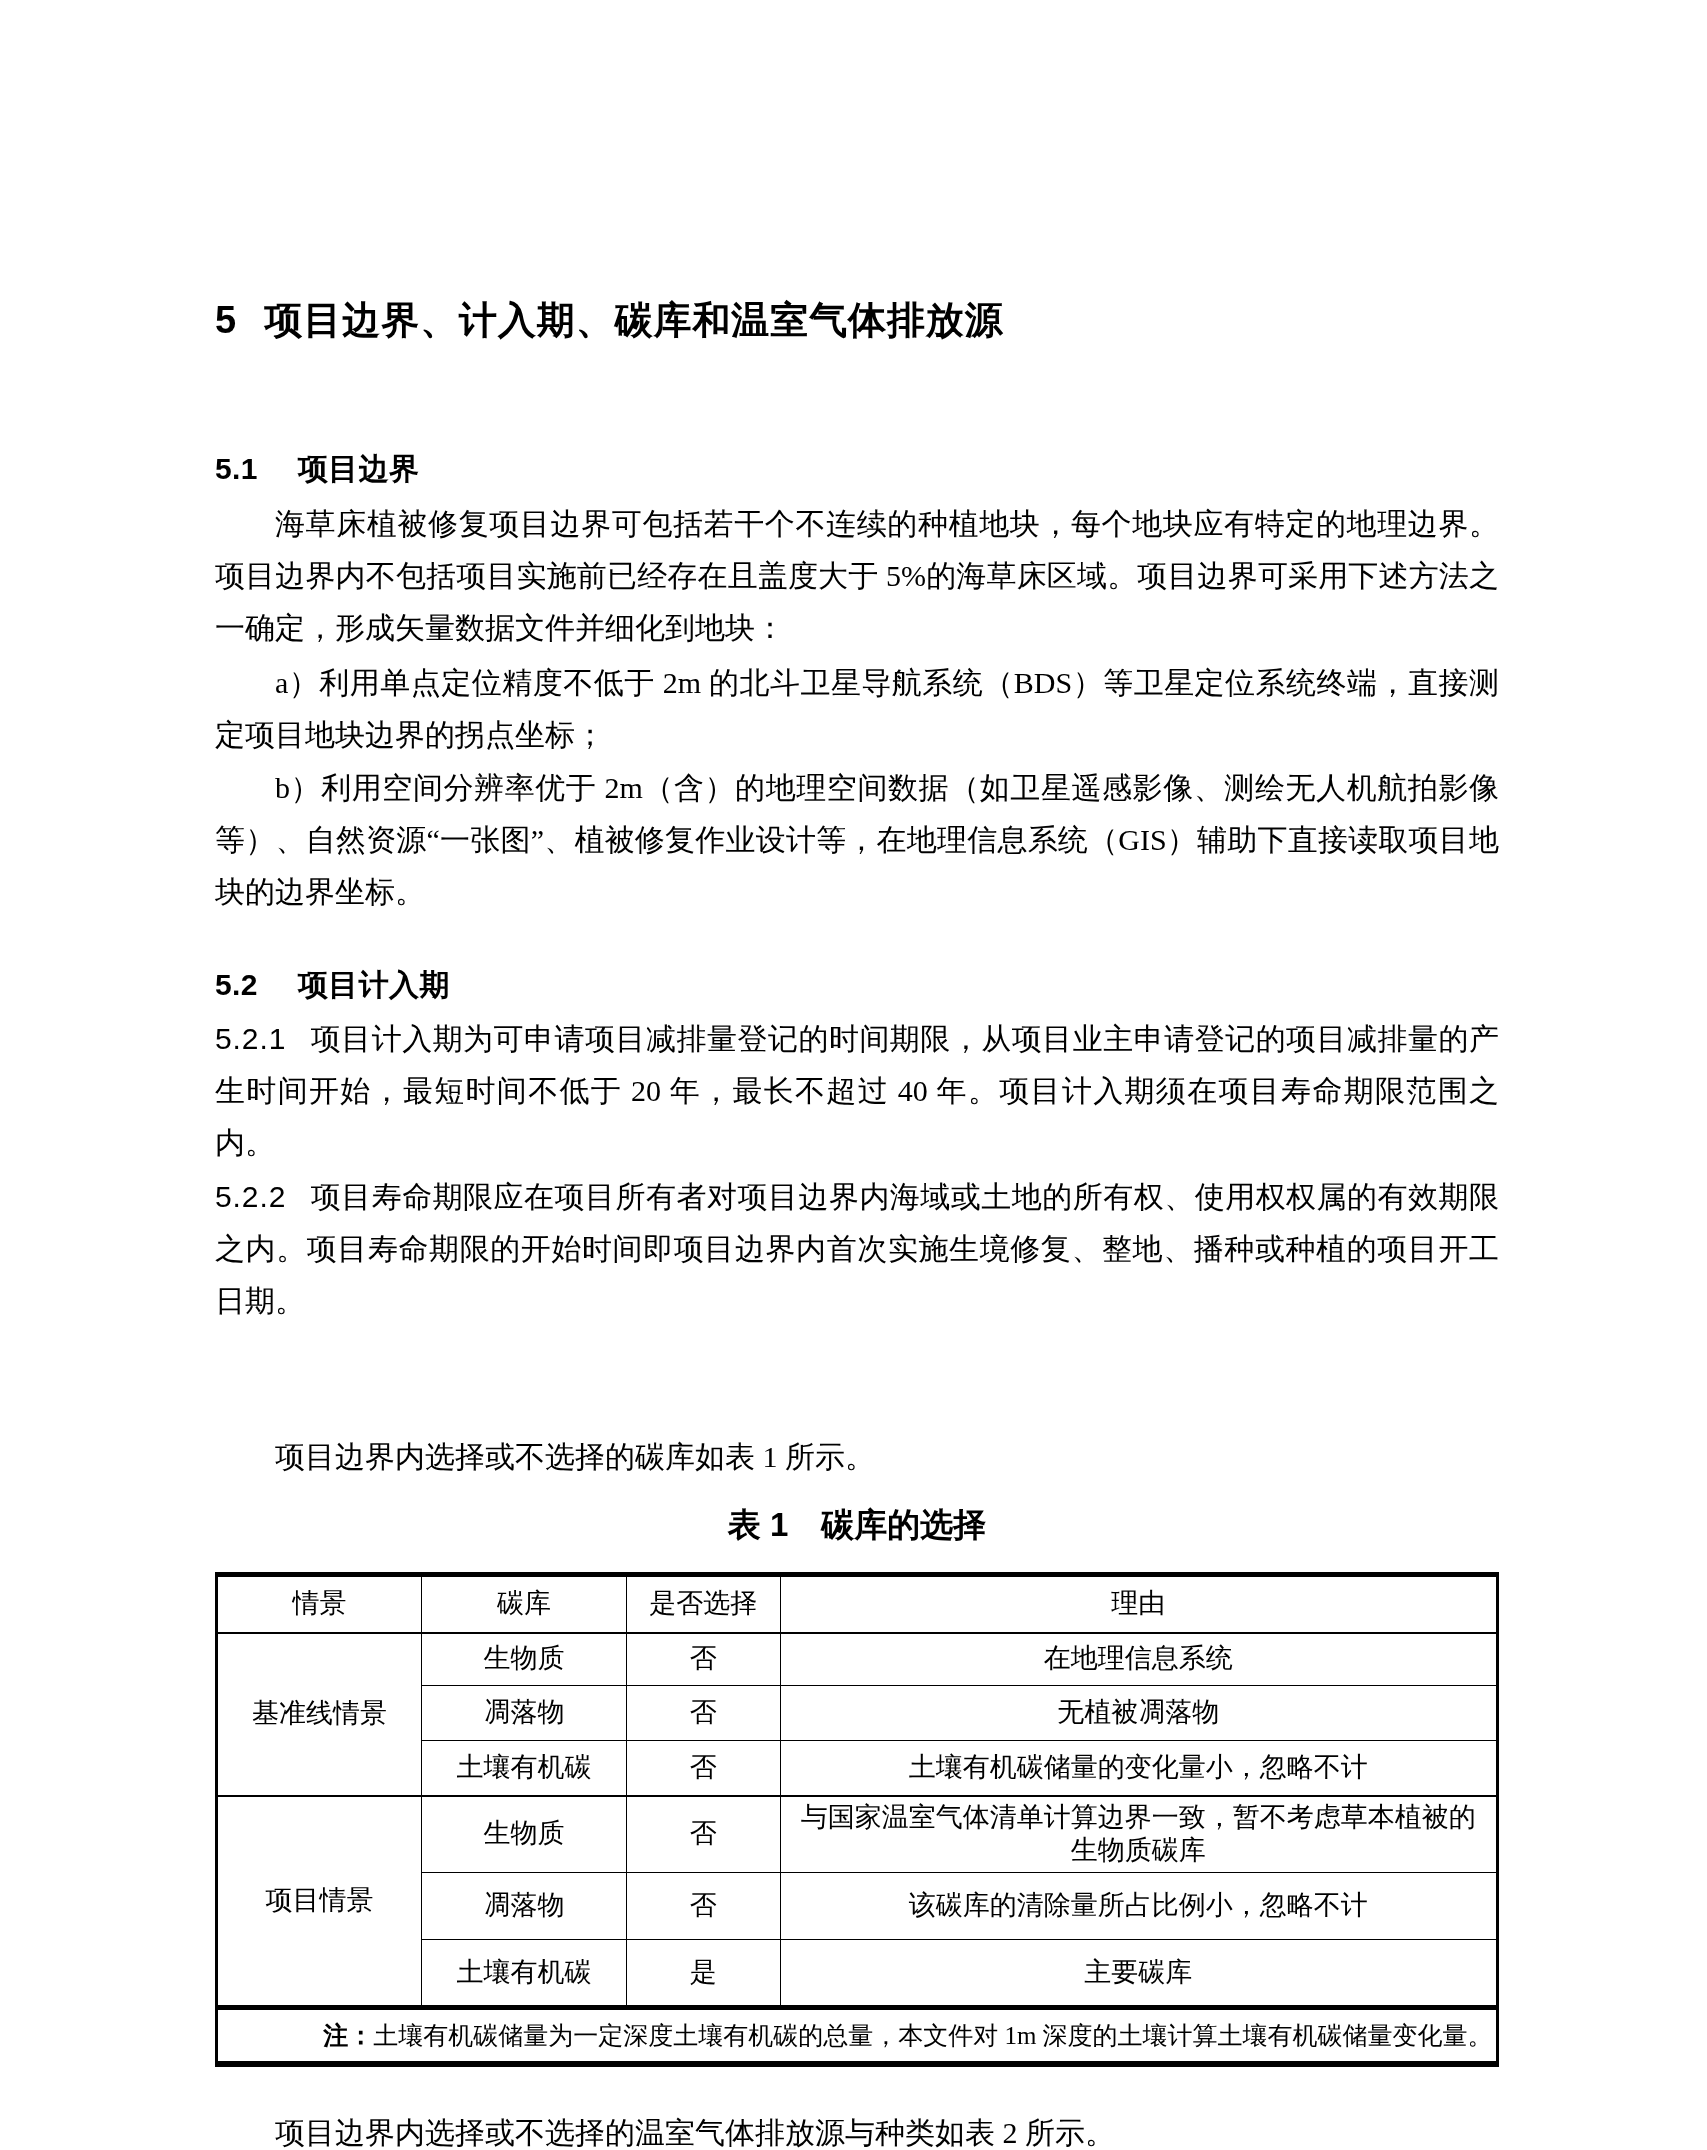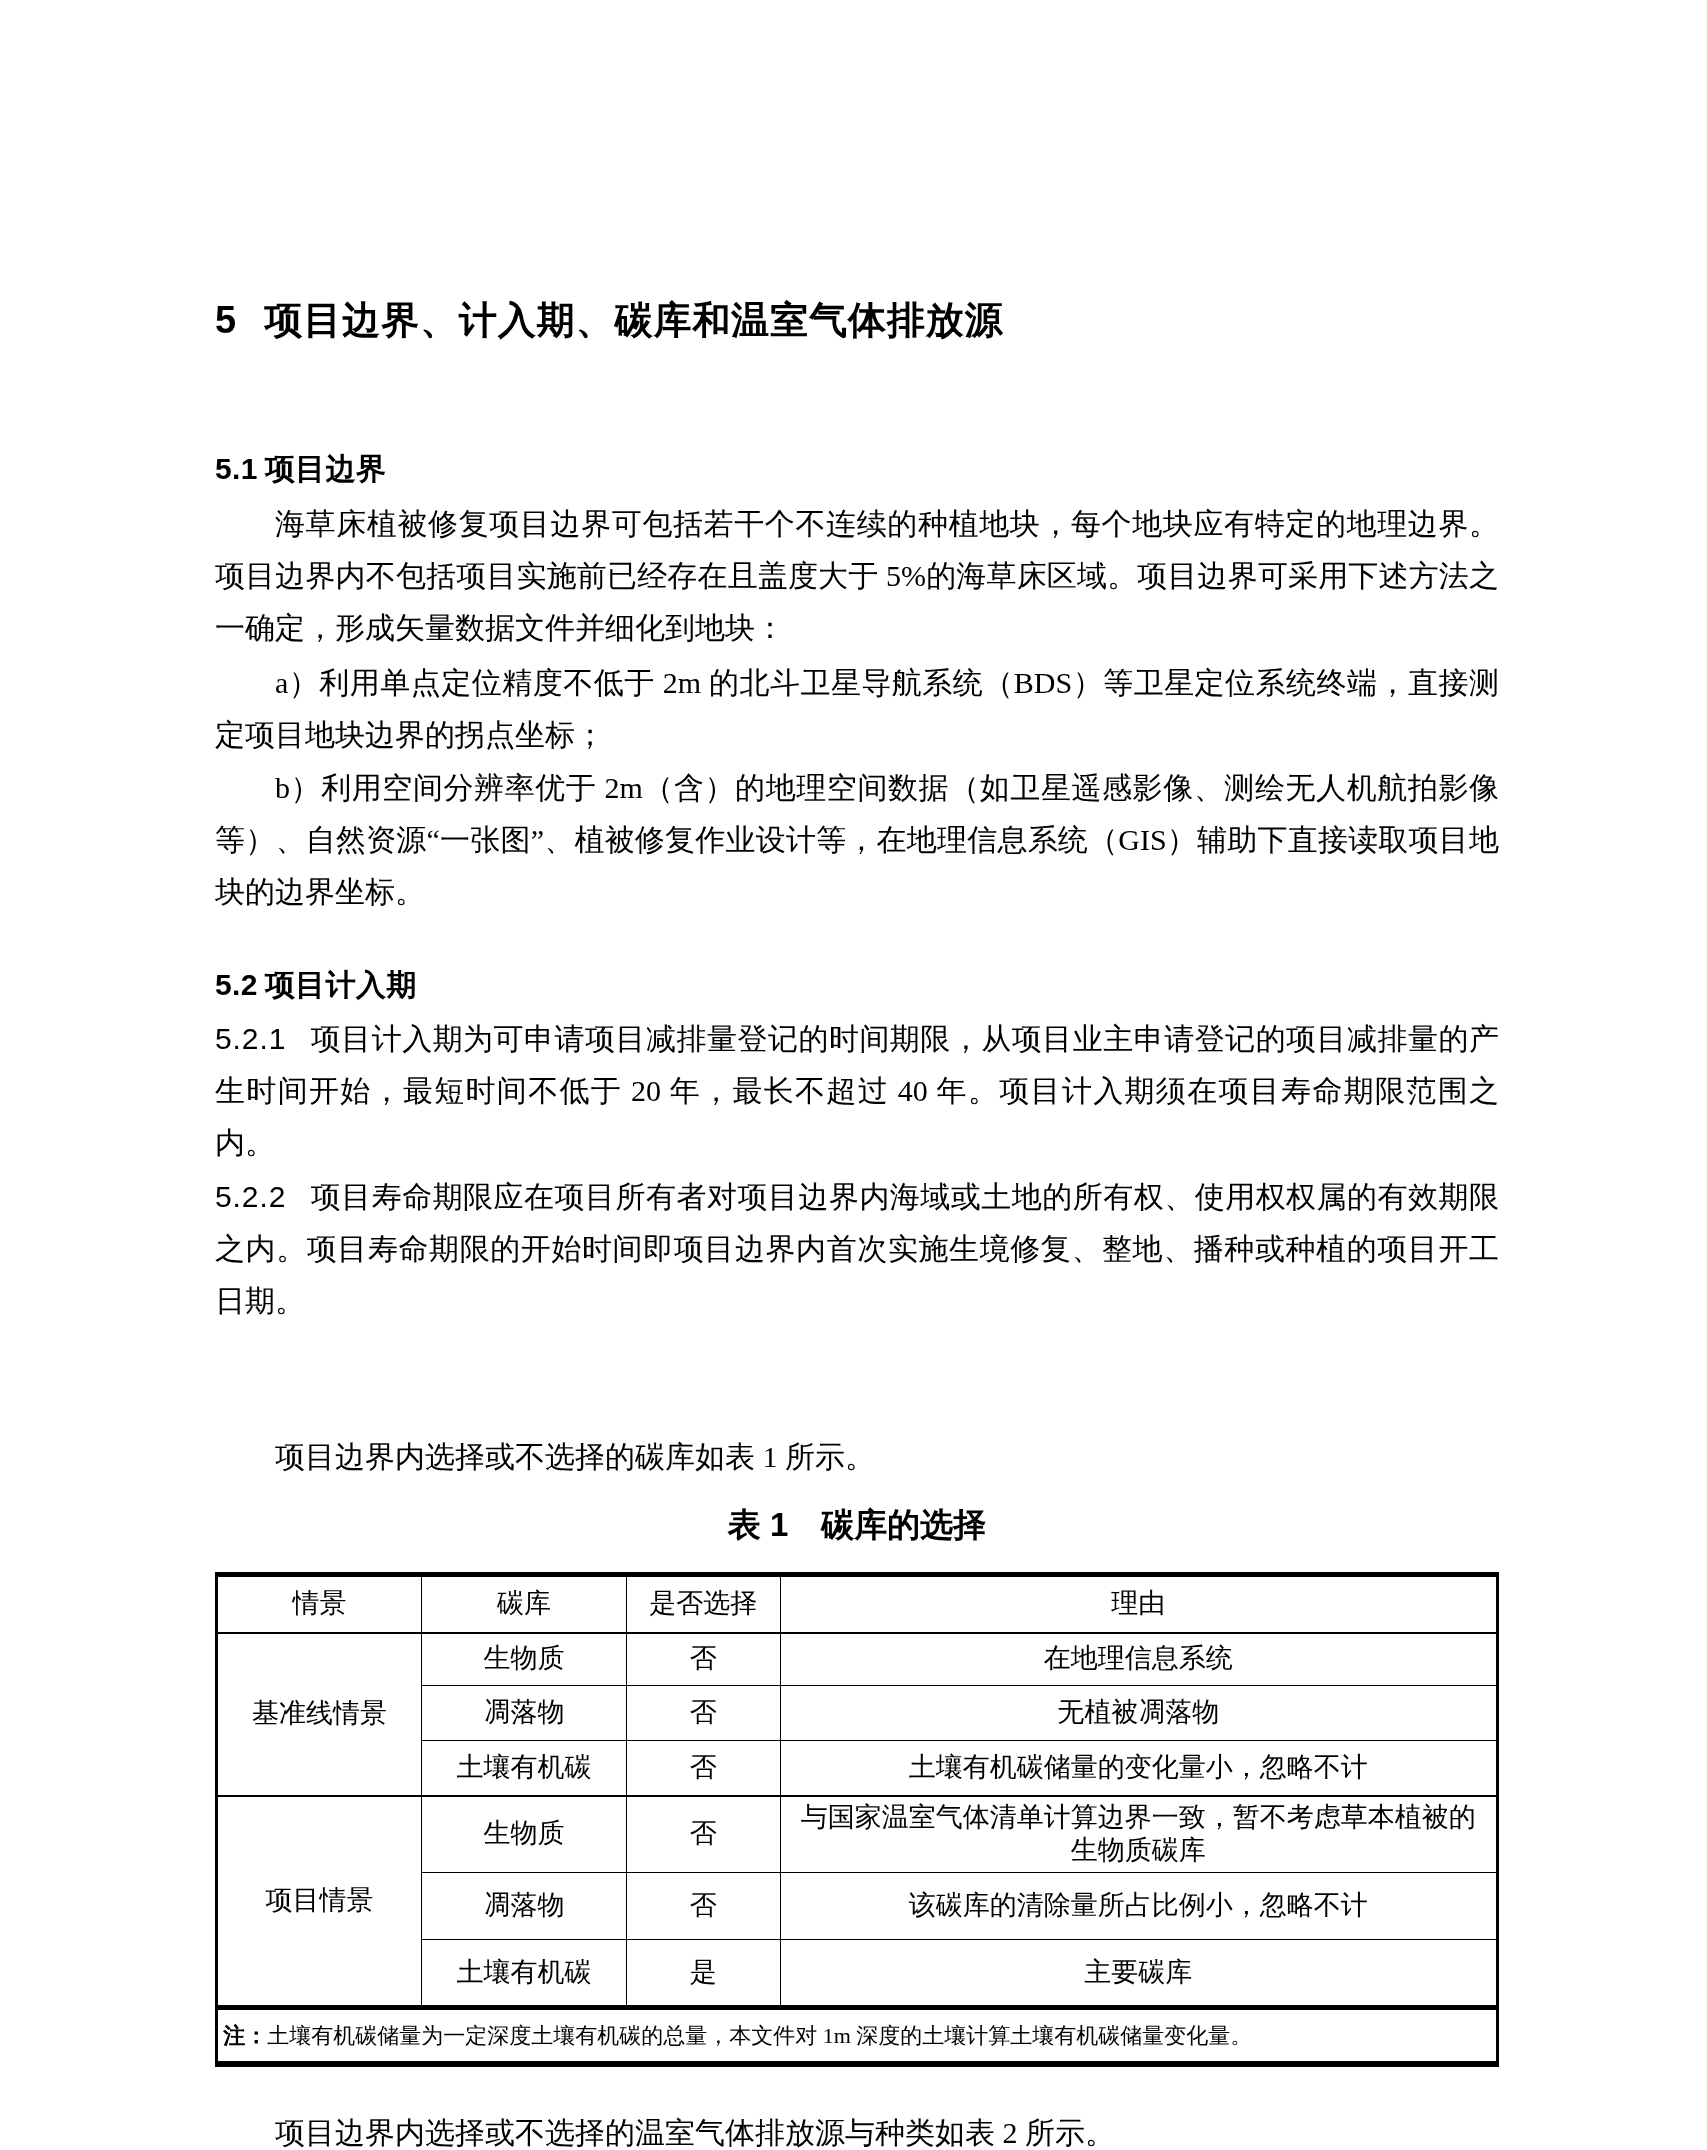--- a/index.html
+++ b/index.html
@@ -13,21 +13,21 @@
   }
   .abs{position:absolute;}
   .content{left:215px;width:1284px;}
 
   .hei{font-family:"Liberation Sans","DejaVu Sans",sans-serif;font-weight:700;}
 
   .chapter-heading{font-size:38px;line-height:1.15;letter-spacing:0.9px;margin-top:15px;}
   .chapter-heading .h-num{margin-right:27.5px;}
 
   .section-heading{font-size:30px;line-height:1.15;letter-spacing:0.4px;}
-  .section-heading .h-num{margin-right:7px;}
+  .section-heading .h-num{margin-right:40px;}
 
   .para{
     font-size:30px;line-height:52px;
     text-align:justify;text-justify:inter-ideograph;
     margin:0;
   }
   .indent{text-indent:2em;}
   .clause .clause-num{
     font-family:"Liberation Sans","DejaVu Sans",sans-serif;
     font-weight:400;
@@ -51,22 +51,22 @@
     border:1.7px solid #000;
     text-align:center;vertical-align:middle;
     padding:2.6px 7.7px;
     line-height:1.25;
   }
   tr.hdr td{border-bottom-width:2.2px;}
   tr.block-start td{border-top-width:2.2px;}
   td.reason{line-height:1.3;}
   tr.note-row td{
     border-top-width:5.6px;
-    text-align:left;
-    font-size:22px;
+    text-align:right;
+    font-size:25px;
     padding:6px 3.4px 6px 5.2px;
   }
   .note-label{font-family:"Liberation Sans","DejaVu Sans",sans-serif;font-weight:700;}
 </style>
 </head>
 <body>
 
 <div id="page">
 
   <h1 class="abs content chapter-heading hei" style="top:284px;"><span class="h-num">5</span><span>项目边界、计入期、碳库和温室气体排放源</span></h1>

